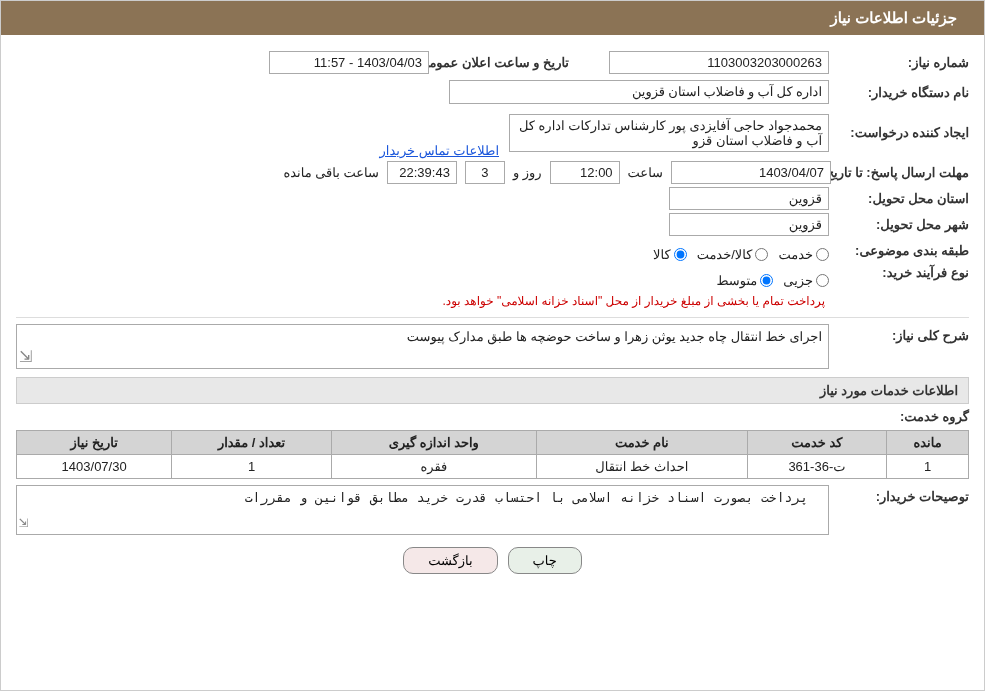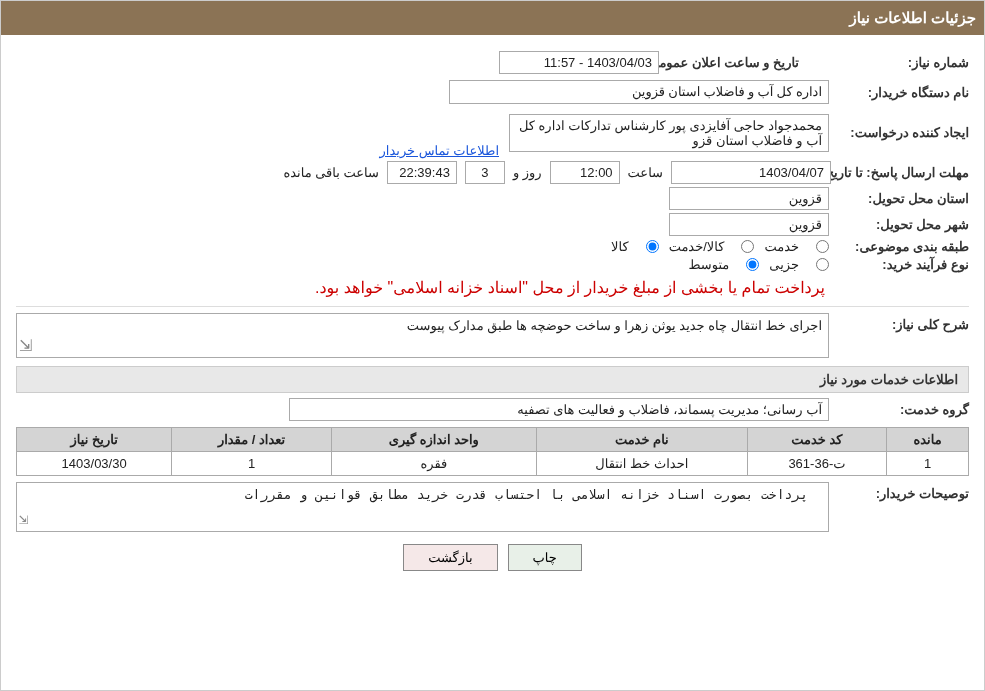--- a/index.html
+++ b/index.html
@@ -13,21 +13,21 @@
     .page-wrapper {
       width: 985px;
       min-height: 691px;
       background: #fff;
       border: 1px solid #ccc;
     }
     .header-bar {
       background: #8b7355;
       color: #fff;
       text-align: right;
-      padding: 8px 8px;
+      padding: 8px 27px;
       font-size: 15px;
       font-weight: bold;
     }
     .content {
       padding: 10px 15px;
     }
     .label-cell {
       text-align: right;
       white-space: nowrap;
       color: #333;
@@ -57,21 +57,22 @@
     }
     .radio-group {
       display: flex;
       gap: 10px;
       align-items: center;
       direction: rtl;
     }
     .radio-item {
       display: flex;
       align-items: center;
-      gap: 17px;
+      gap: 3px;
+      margin-top: 8px;
     }
     .radio-item input { margin: 0; }
     .divider {
       border: none;
       border-top: 1px solid #ddd;
       margin: 6px 0;
     }
     .data-table {
       width: 100%;
       border-collapse: collapse;
@@ -86,37 +87,37 @@
       font-weight: bold;
     }
     .data-table td {
       border: 1px solid #aaa;
       padding: 4px 6px;
       text-align: center;
     }
     .data-table tr:nth-child(even) { background: #f5f5f5; }
     .note-text {
       color: #c00;
-      font-size: 16px;
+      font-size: 12px;
       text-align: center;
       padding: 3px 4px;
     }
     .footer-buttons {
       display: flex;
       justify-content: center;
       gap: 10px;
       margin: 12px 0 8px 0;
     }
     .btn {
       padding: 5px 24px;
       font-size: 13px;
       cursor: pointer;
       border: 1px solid #888;
       background: #e8e8e8;
-      border-radius: 0;
+      border-radius: 10px;
     }
     .btn-print {
       background: #e8f0e8;
     }
     .btn-back {
       background: #f5e8e8;
     }
     .main-area {
       position: relative;
     }
@@ -126,20 +127,21 @@
 
 <div class="page-wrapper">
   <div class="header-bar">
     <span>جزئیات اطلاعات نیاز</span>
   </div>
 
   <div class="content main-area">
 
     <div style="display:flex; align-items:center; gap:10px; margin: 6px 0; direction:rtl;">
       <span class="label-cell">شماره نیاز:</span>
+      <div class="input-box input-wide">1103003203000263</div>
       <span class="label-cell" style="margin-right:30px;">تاریخ و ساعت اعلان عمومی:</span>
       <div class="input-box input-medium">1403/04/03 - 11:57</div>
     </div>
 
     <div style="display:flex; align-items:center; gap:10px; margin:3px 0; direction:rtl;">
       <span class="label-cell">نام دستگاه خریدار:</span>
       <div class="input-box" style="width:380px;font-family:Liberation Serif, serif;">اداره کل آب و فاضلاب استان قزوین</div>
     </div>
 
     <div style="display:flex; align-items:center; gap:10px; margin:3px 0; direction:rtl; flex-wrap:wrap;">
@@ -211,42 +213,41 @@
       <div style="flex:1; border:1px solid #aaa; padding:4px 6px; min-height:45px; background:#fff; text-align:right; position:relative;">
         <span>اجرای خط انتقال چاه جدید یوثن زهرا و ساخت حوضچه ها طبق مدارک پیوست</span>
         <div style="position:absolute; bottom:2px; left:2px; font-size:16px; color:#888;">⇲</div>
       </div>
     </div>
 
     <div class="section-header">اطلاعات خدمات مورد نیاز</div>
 
     <div style="display:flex; align-items:center; gap:10px; margin:4px 0; direction:rtl;">
       <span class="label-cell">گروه خدمت:</span>
-      <div class="input-box" style="width:540px;">آب رسانی؛ مدیریت پسماند، فاضلاب و فعالیت های تصفیه</div>
     </div>
 
     <table class="data-table">
       <thead>
         <tr>
           <th>مانده</th>
           <th>کد خدمت</th>
           <th>نام خدمت</th>
           <th>واحد اندازه گیری</th>
           <th>تعداد / مقدار</th>
           <th>تاریخ نیاز</th>
         </tr>
       </thead>
       <tbody id="services-tbody">
       <tr>
       <td>1</td>
       <td>ت-36-361</td>
       <td>احداث خط انتقال</td>
       <td>فقره</td>
       <td>1</td>
-      <td>1403/03/30</td>
+      <td>1403/07/30</td>
     </tr>
         </tbody>
     </table>
 
     <div style="display:flex; align-items:flex-start; gap:10px; margin:6px 0; direction:rtl;">
       <span class="label-cell" style="padding-top:4px;">توصیحات خریدار:</span>
       <div style="flex:1; border:1px solid #aaa; padding:4px 20px; min-height:50px; background:#fff; text-align:right; position:relative;font-family:Liberation Mono, monospace;">
         <span>پرداخت بصورت اسناد خزانه اسلامی با احتساب قدرت خرید مطابق قوانین و مقررات</span>
         <div style="position:absolute; bottom:2px; left:2px; font-size:16px; color:#888;">⇲</div>
       </div>

